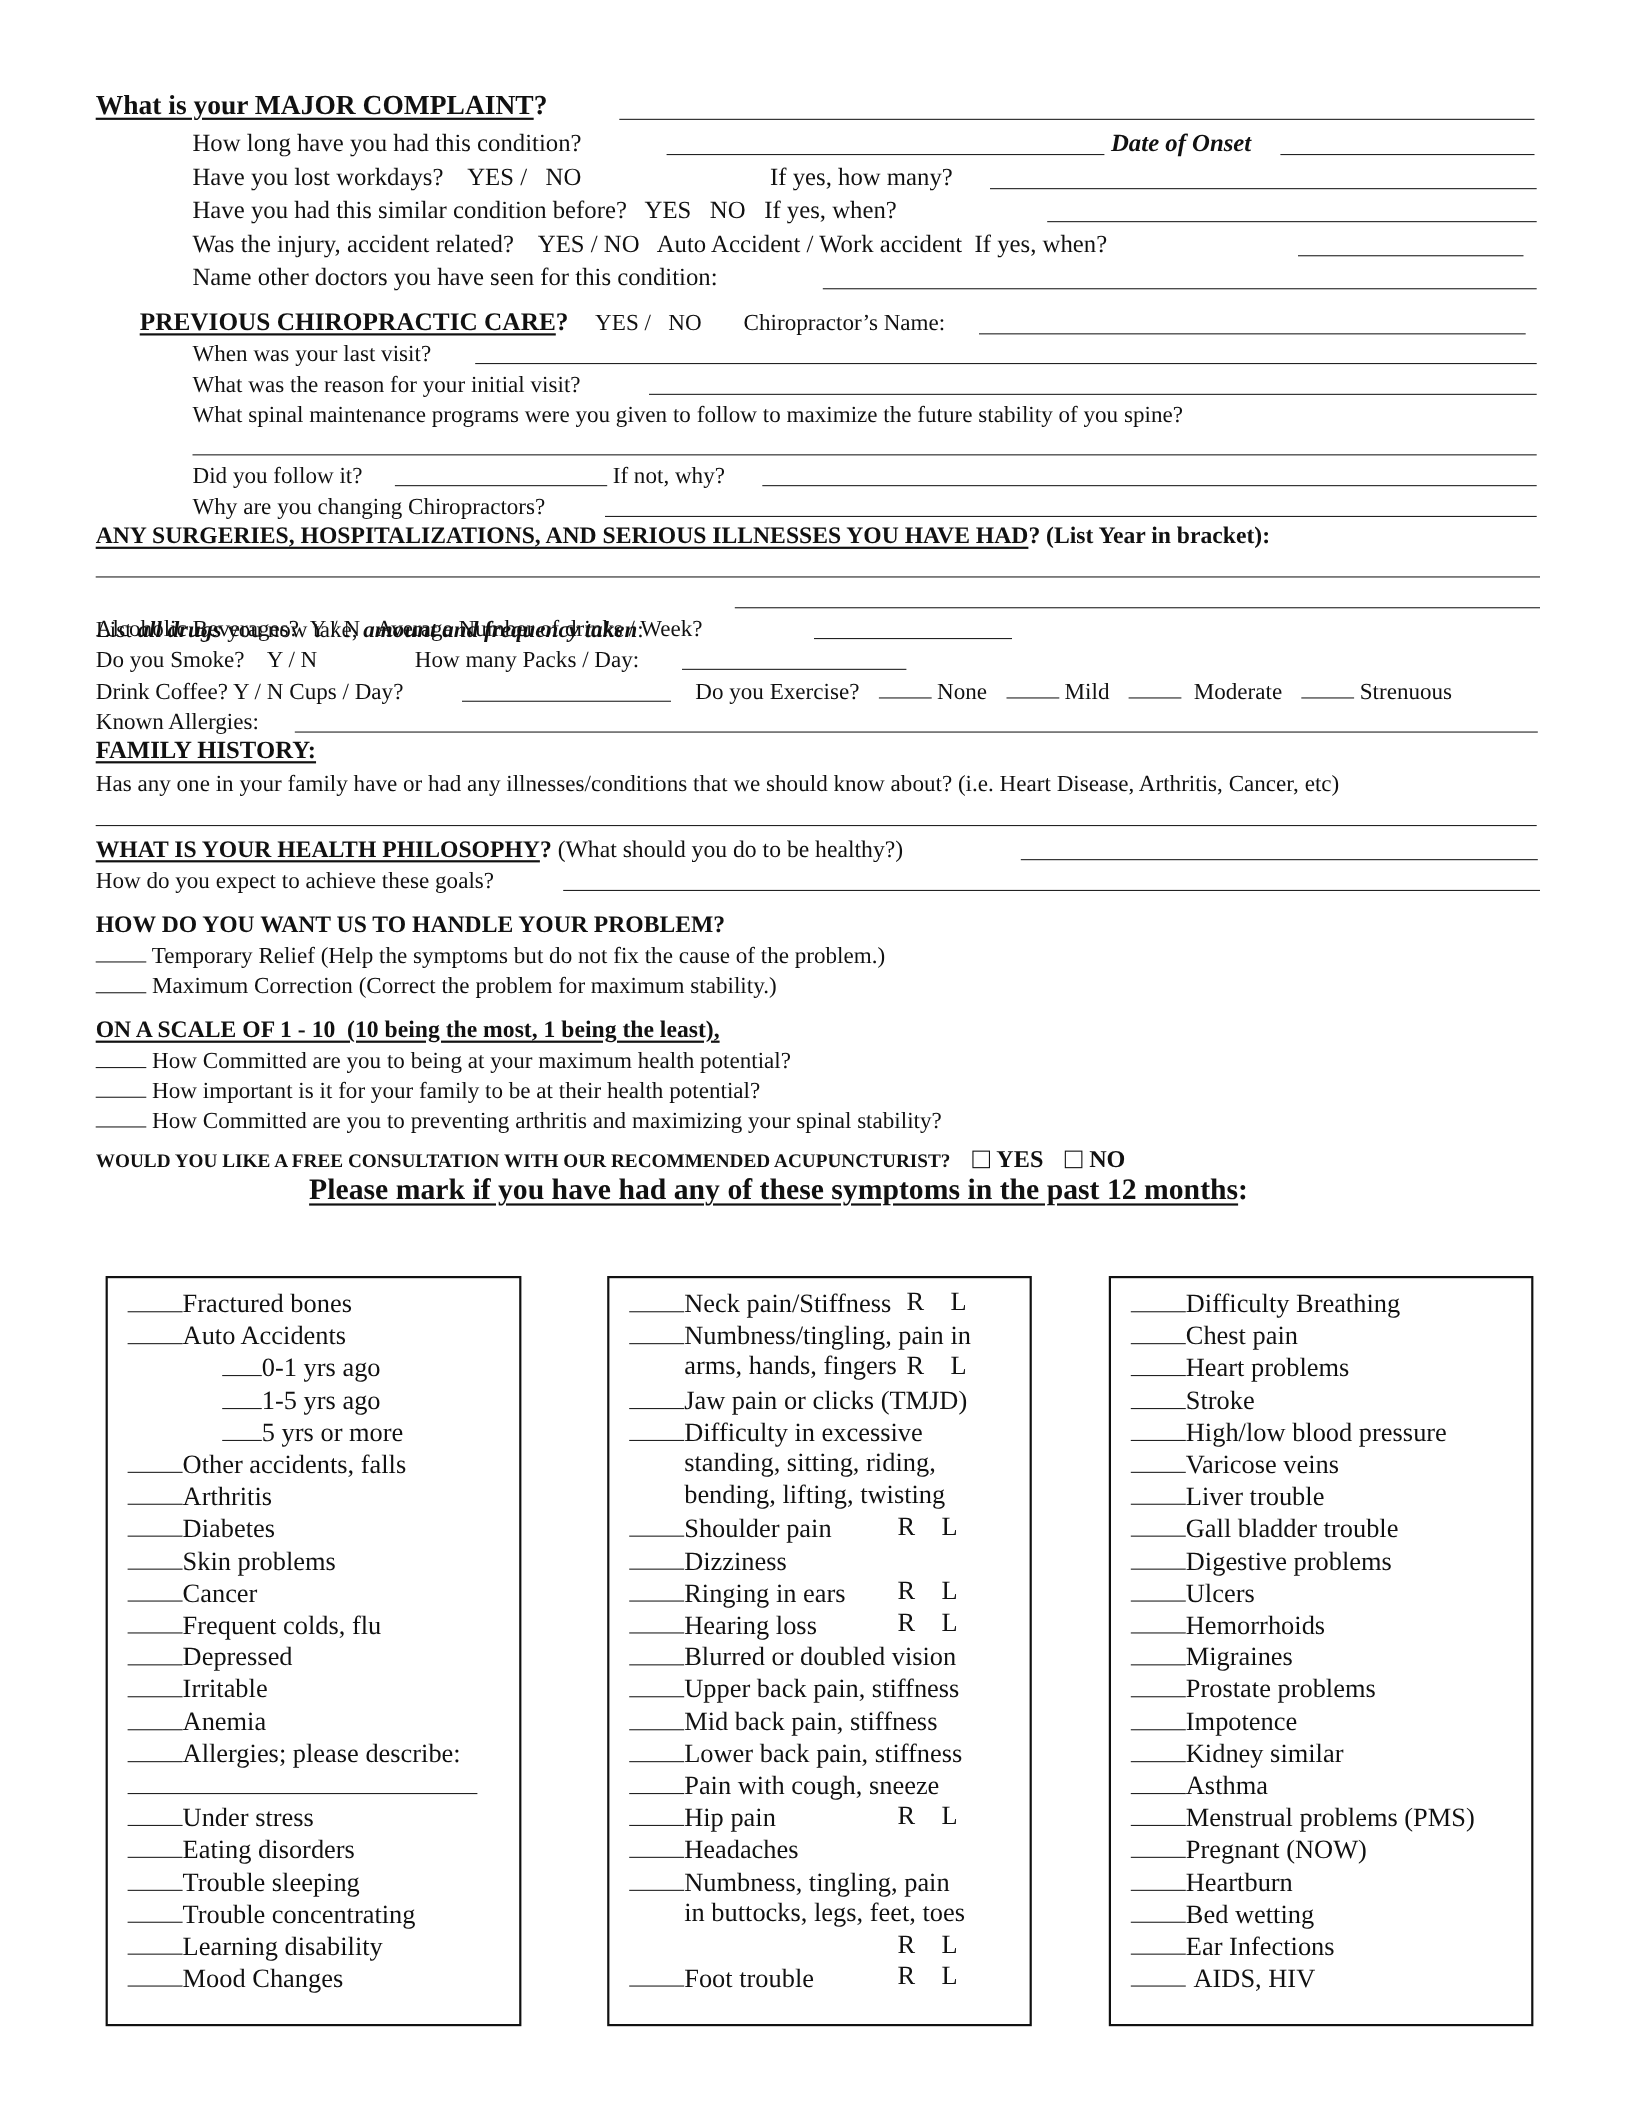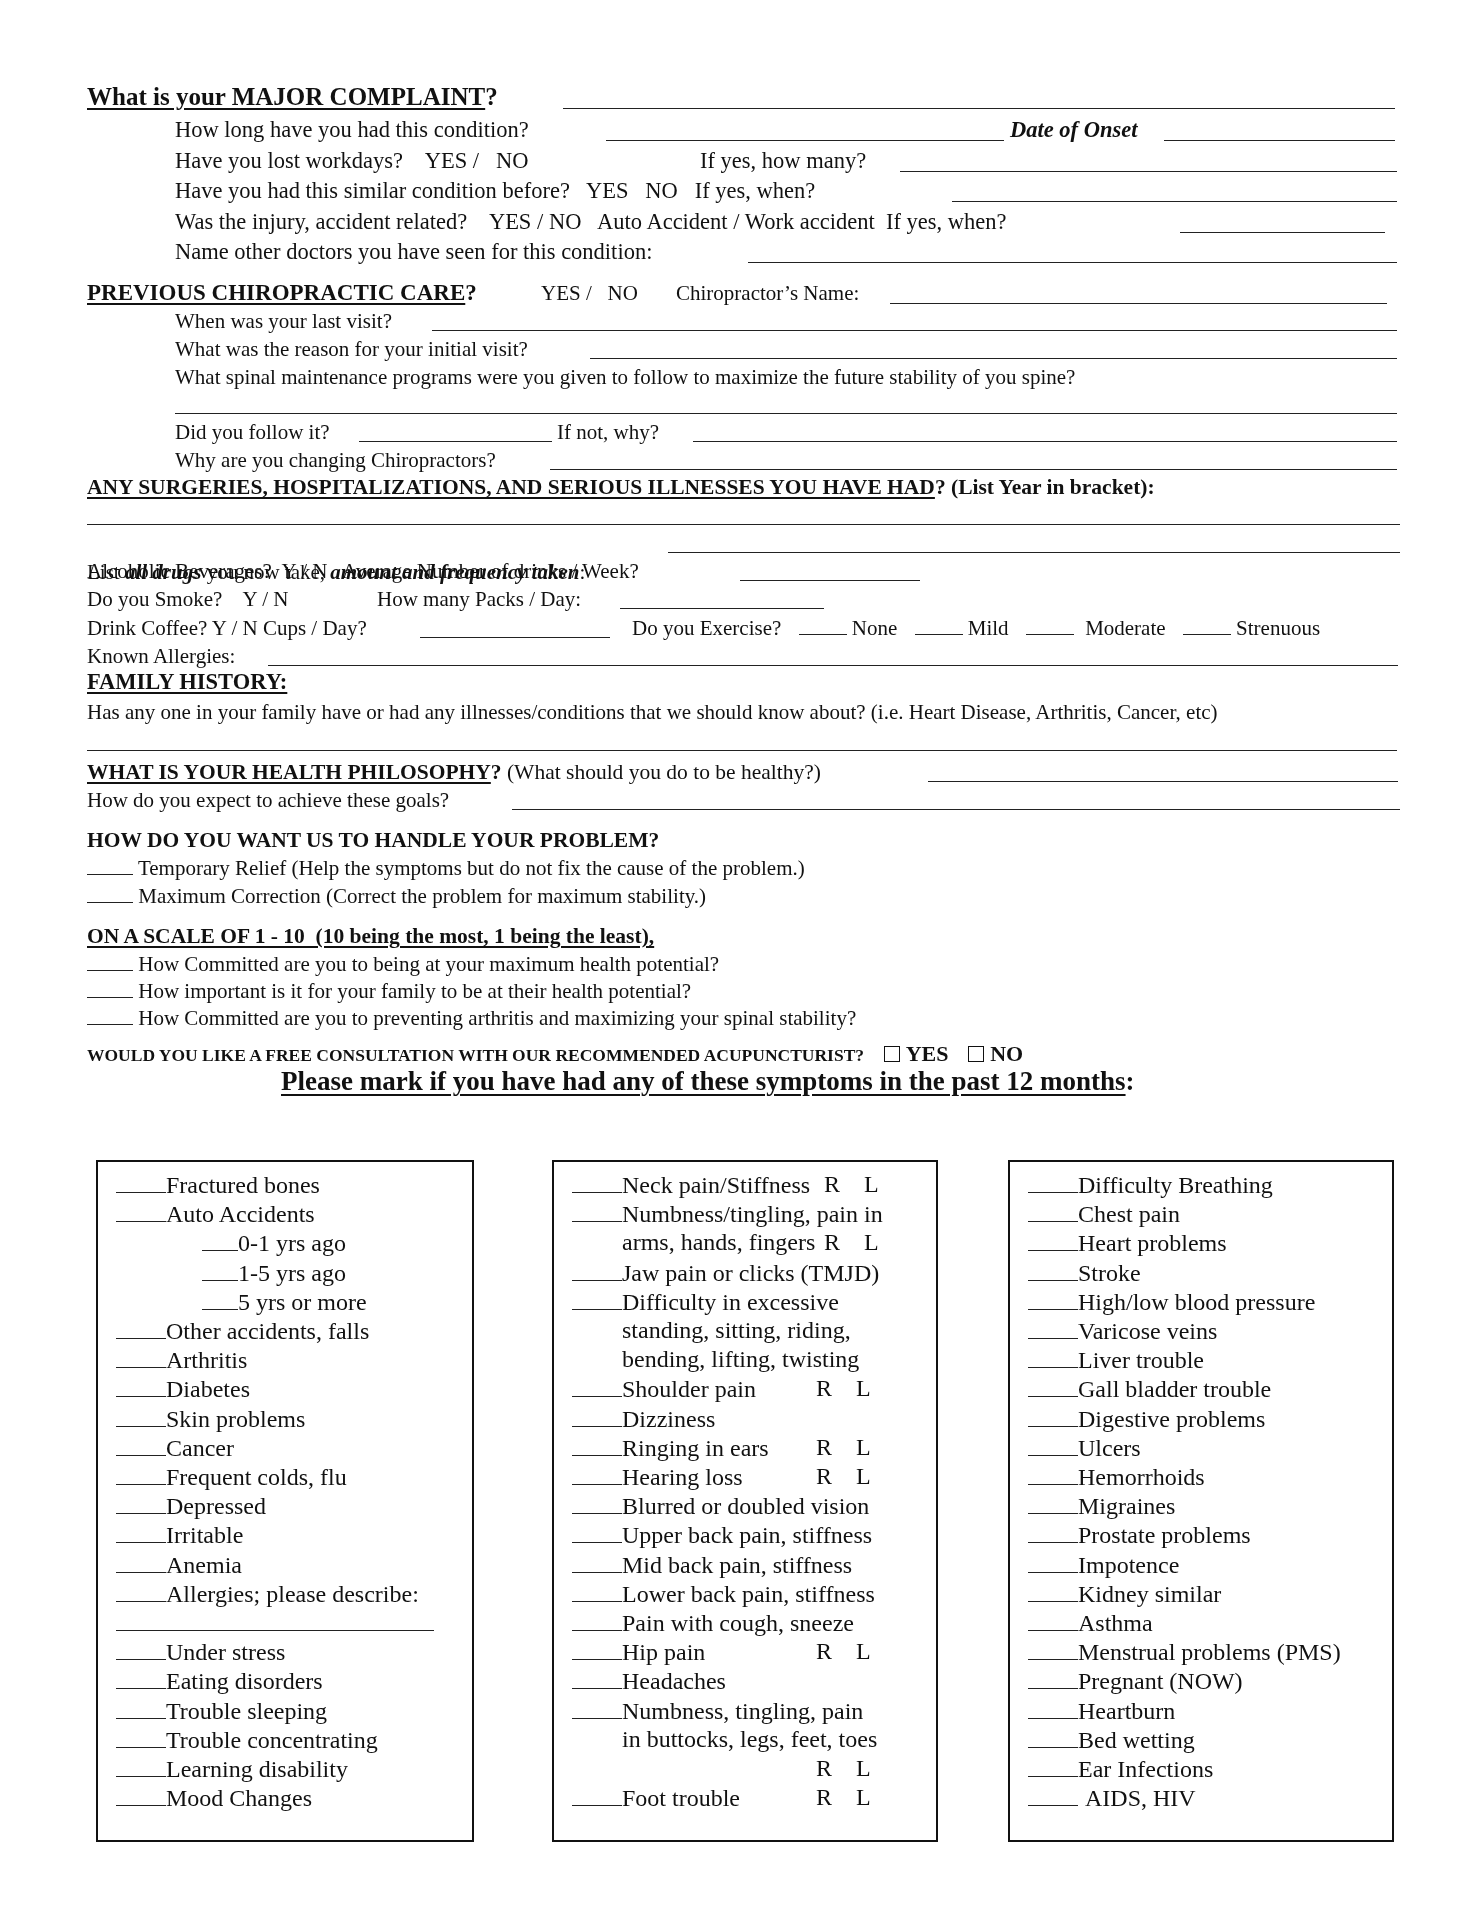--- a/index.html
+++ b/index.html
@@ -59,21 +59,21 @@
     <span style="white-space:pre;">Was the injury, accident related?    YES / NO   Auto Accident / Work accident  If yes, when?</span>
   </div>
   <div class="fill" style="left:1180px; width:205px; top:232px;"></div>
 
   <div class="line ind" style="top:238px;">
     <span>Name other doctors you have seen for this condition:</span>
   </div>
   <div class="fill" style="left:748px; width:649px; top:262px;"></div>
 
   <div class="line lft" style="top:279px;">
-    <span class="b u" style="font-size:23px;">PREVIOUS CHIROPRACTIC CARE</span><span class="b" style="font-size:23px;">?</span>
+    <span class="b u" style="font-size:23px;margin-left:40px;">PREVIOUS CHIROPRACTIC CARE</span><span class="b" style="font-size:23px;">?</span>
   </div>
   <div class="line sm" style="left:541px; top:279px;">
     <span style="white-space:pre;">YES /   NO</span>
   </div>
   <div class="line sm" style="left:676px; top:279px;">
     <span>Chiropractor’s Name:</span>
   </div>
   <div class="fill" style="left:890px; width:497px; top:303px;"></div>
 
   <div class="line ind sm" style="top:307px;">

